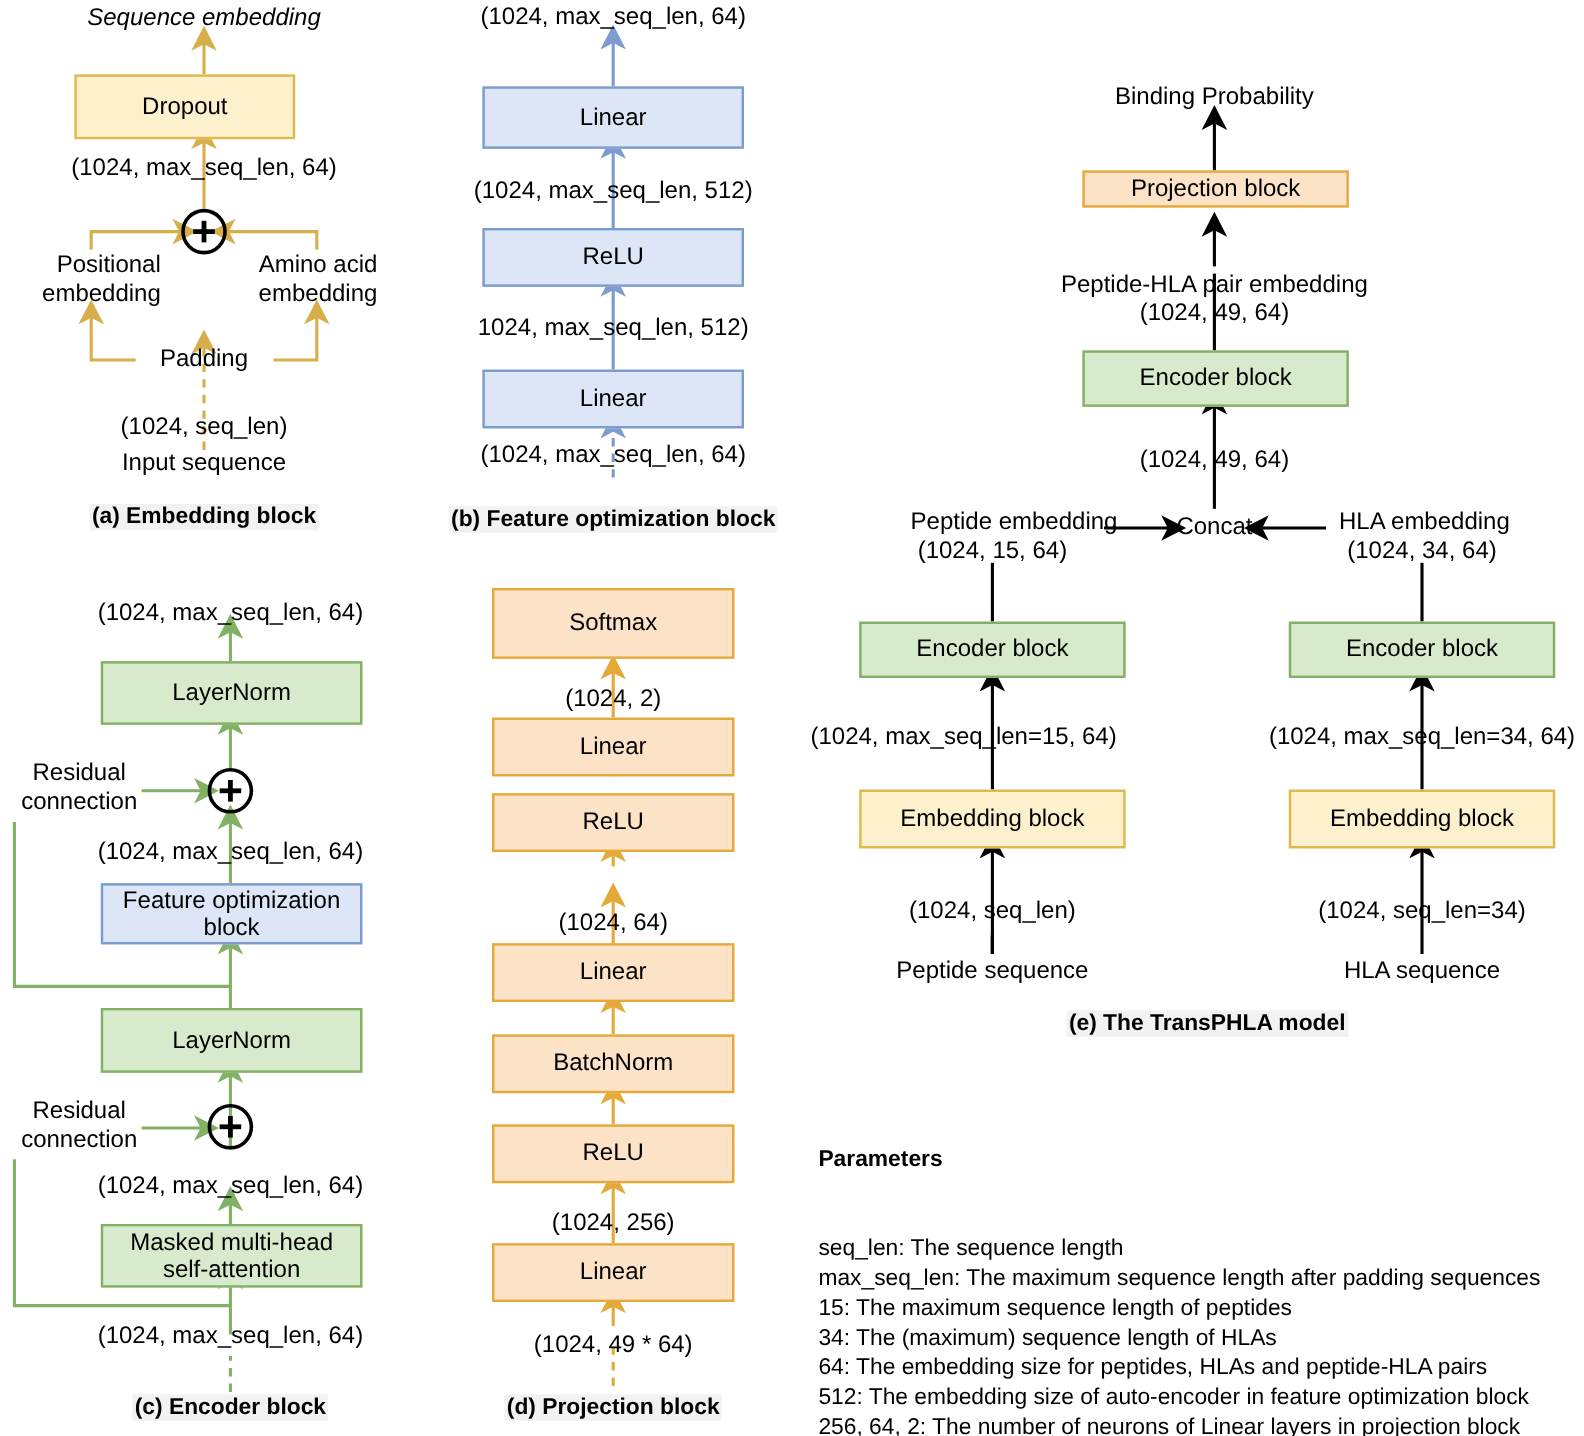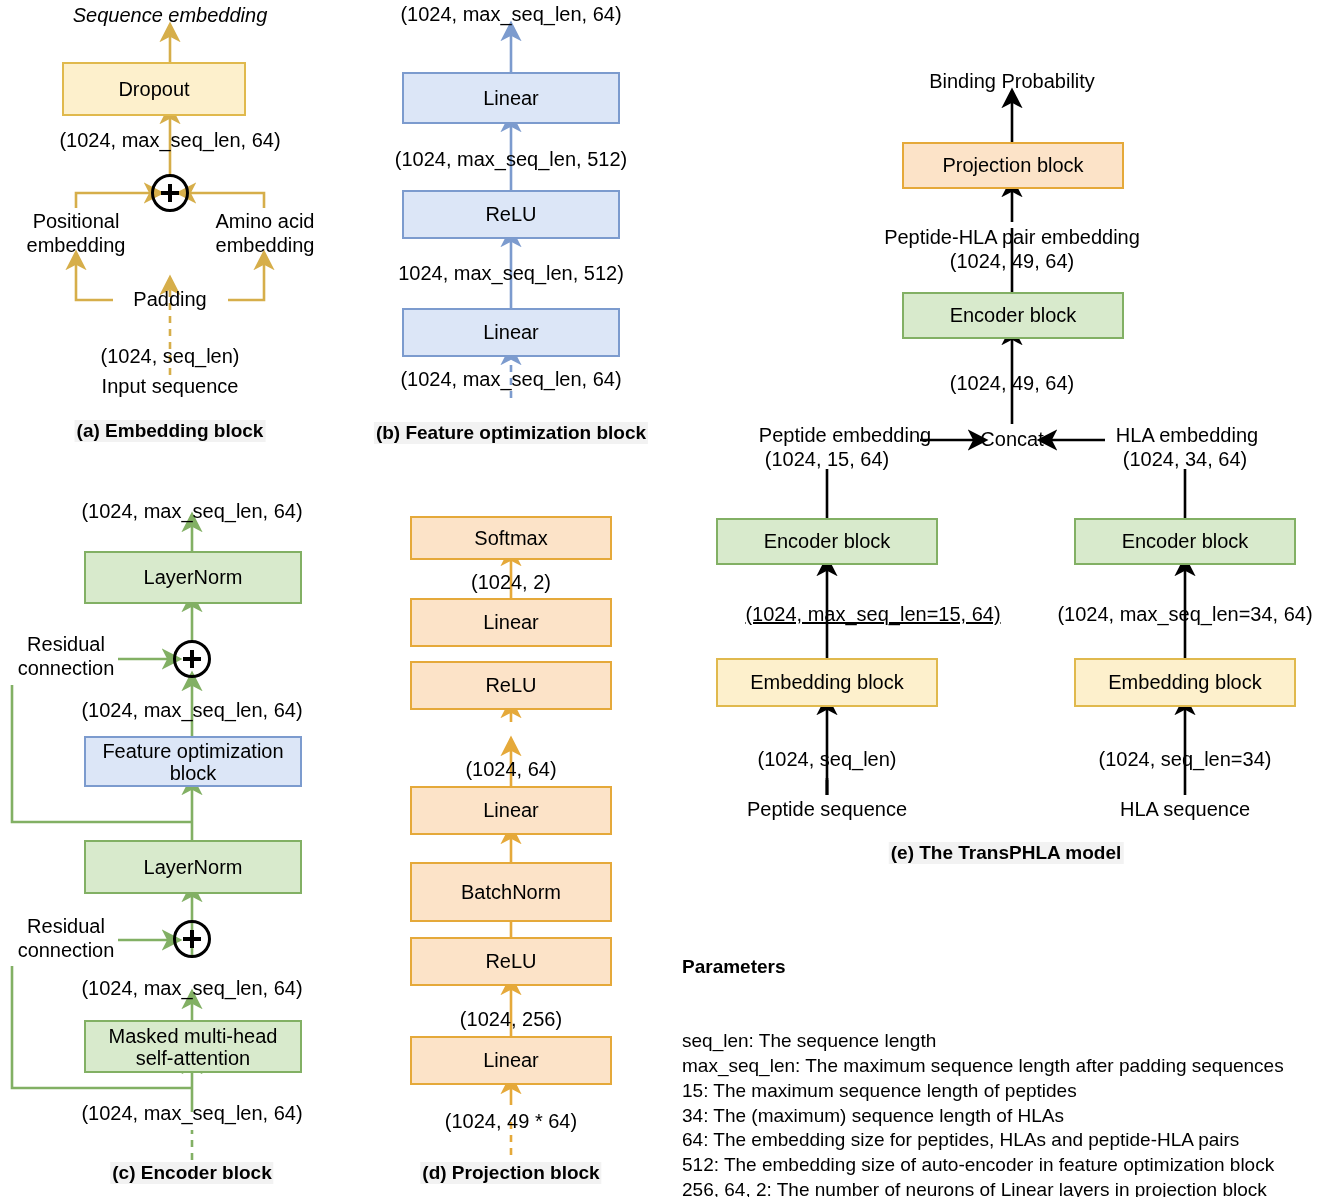--- a/index.html
+++ b/index.html
@@ -135,21 +135,21 @@
       <line x1="1185" y1="518" x2="1185" y2="469"></line>
       <line x1="1185" y1="658" x2="1185" y2="568" marker-end="url(#ahK)"></line>
       <line x1="1185" y1="795" x2="1185" y2="707" marker-end="url(#ahK)"></line>
     </g>
   </svg>
 
   <div class="lbl c" style="left:170px;top:4px;font-style:italic;">Sequence embedding</div>
   <div class="box yellow" style="left:62px;top:62px;width:184px;height:54px;">Dropout</div>
   <div class="lbl c" style="left:170px;top:129px;">(1024, max_seq_len, 64)</div>
   <div class="plus" style="left:151px;top:174px;"></div>
-  <div class="lbl ml" style="left:18px;top:210px;width:116px;">Positional<br>embedding</div>
+  <div class="lbl ml" style="left:18px;top:210px;width:116px;text-align:right;">Positional<br>embedding</div>
   <div class="lbl ml" style="left:206px;top:210px;width:118px;">Amino acid<br>embedding</div>
   <div class="lbl c" style="left:170px;top:288px;">Padding</div>
   <div class="lbl c" style="left:170px;top:345px;">(1024, seq_len)</div>
   <div class="lbl c" style="left:170px;top:375px;">Input sequence</div>
   <div class="cap" style="left:170px;top:420px;">(a) Embedding block</div>
 
   <div class="lbl c" style="left:511px;top:3px;">(1024, max_seq_len, 64)</div>
   <div class="box blue" style="left:402px;top:72px;width:218px;height:52px;">Linear</div>
   <div class="lbl c" style="left:511px;top:148px;">(1024, max_seq_len, 512)</div>
   <div class="box blue" style="left:402px;top:190px;width:218px;height:49px;">ReLU</div>
@@ -165,48 +165,48 @@
   <div class="lbl c" style="left:192px;top:699px;">(1024, max_seq_len, 64)</div>
   <div class="box blue" style="left:84px;top:736px;width:218px;height:51px;line-height:1.1;">Feature optimization<br>block</div>
   <div class="box green" style="left:84px;top:840px;width:218px;height:54px;">LayerNorm</div>
   <div class="lbl ml" style="left:14px;top:915px;width:104px;">Residual<br>connection</div>
   <div class="plus" style="left:173px;top:920px;"></div>
   <div class="lbl c" style="left:192px;top:977px;">(1024, max_seq_len, 64)</div>
   <div class="box green" style="left:84px;top:1020px;width:218px;height:53px;line-height:1.1;">Masked multi-head<br>self-attention</div>
   <div class="lbl c" style="left:192px;top:1102px;">(1024, max_seq_len, 64)</div>
   <div class="cap" style="left:192px;top:1162px;">(c) Encoder block</div>
 
-  <div class="box orange" style="left:410px;top:516px;width:202px;height:44px;">Softmax</div>
+  <div class="box orange" style="left:410px;top:490px;width:202px;height:59px;">Softmax</div>
   <div class="lbl c" style="left:511px;top:571px;">(1024, 2)</div>
   <div class="box orange" style="left:410px;top:598px;width:202px;height:49px;">Linear</div>
   <div class="box orange" style="left:410px;top:661px;width:202px;height:49px;">ReLU</div>
   <div class="lbl c" style="left:511px;top:758px;">(1024, 64)</div>
   <div class="box orange" style="left:410px;top:786px;width:202px;height:49px;">Linear</div>
-  <div class="box orange" style="left:410px;top:862px;width:202px;height:60px;">BatchNorm</div>
+  <div class="box orange" style="left:410px;top:862px;width:202px;height:49px;">BatchNorm</div>
   <div class="box orange" style="left:410px;top:937px;width:202px;height:49px;">ReLU</div>
   <div class="lbl c" style="left:511px;top:1008px;">(1024, 256)</div>
   <div class="box orange" style="left:410px;top:1036px;width:202px;height:49px;">Linear</div>
   <div class="lbl c" style="left:511px;top:1110px;">(1024, 49 * 64)</div>
   <div class="cap" style="left:511px;top:1162px;">(d) Projection block</div>
 
   <div class="lbl c" style="left:1012px;top:70px;">Binding Probability</div>
-  <div class="box orange" style="left:902px;top:142px;width:222px;height:47px;">Projection  block</div>
+  <div class="box orange" style="left:902px;top:142px;width:222px;height:31px;">Projection  block</div>
   <div class="lbl c" style="left:1012px;top:226px;">Peptide-HLA pair embedding</div>
   <div class="lbl c" style="left:1012px;top:250px;">(1024, 49, 64)</div>
   <div class="box green" style="left:902px;top:292px;width:222px;height:47px;">Encoder  block</div>
   <div class="lbl c" style="left:1012px;top:372px;">(1024, 49, 64)</div>
   <div class="lbl c" style="left:1012px;top:428px;">Concat</div>
   <div class="lbl c" style="left:845px;top:424px;">Peptide embedding</div>
   <div class="lbl c" style="left:827px;top:448px;">(1024, 15, 64)</div>
   <div class="lbl c" style="left:1187px;top:424px;">HLA embedding</div>
   <div class="lbl c" style="left:1185px;top:448px;">(1024, 34, 64)</div>
 
   <div class="box green" style="left:716px;top:518px;width:222px;height:47px;">Encoder  block</div>
   <div class="box green" style="left:1074px;top:518px;width:222px;height:47px;">Encoder  block</div>
-  <div class="lbl c" style="left:873px;top:603px;text-decoration:underline;">(1024, max_seq_len=15, 64)</div>
+  <div class="lbl c" style="left:803px;top:603px;">(1024, max_seq_len=15, 64)</div>
   <div class="lbl c" style="left:1185px;top:603px;">(1024, max_seq_len=34, 64)</div>
   <div class="box yellow" style="left:716px;top:658px;width:222px;height:49px;">Embedding  block</div>
   <div class="box yellow" style="left:1074px;top:658px;width:222px;height:49px;">Embedding  block</div>
   <div class="lbl c" style="left:827px;top:748px;">(1024, seq_len)</div>
   <div class="lbl c" style="left:1185px;top:748px;">(1024, seq_len=34)</div>
   <div class="lbl c" style="left:827px;top:798px;">Peptide sequence</div>
   <div class="lbl c" style="left:1185px;top:798px;">HLA sequence</div>
   <div class="cap" style="left:1006px;top:842px;">(e) The TransPHLA model</div>
 
   <div class="params" style="left:682px;top:906px;width:640px;">

